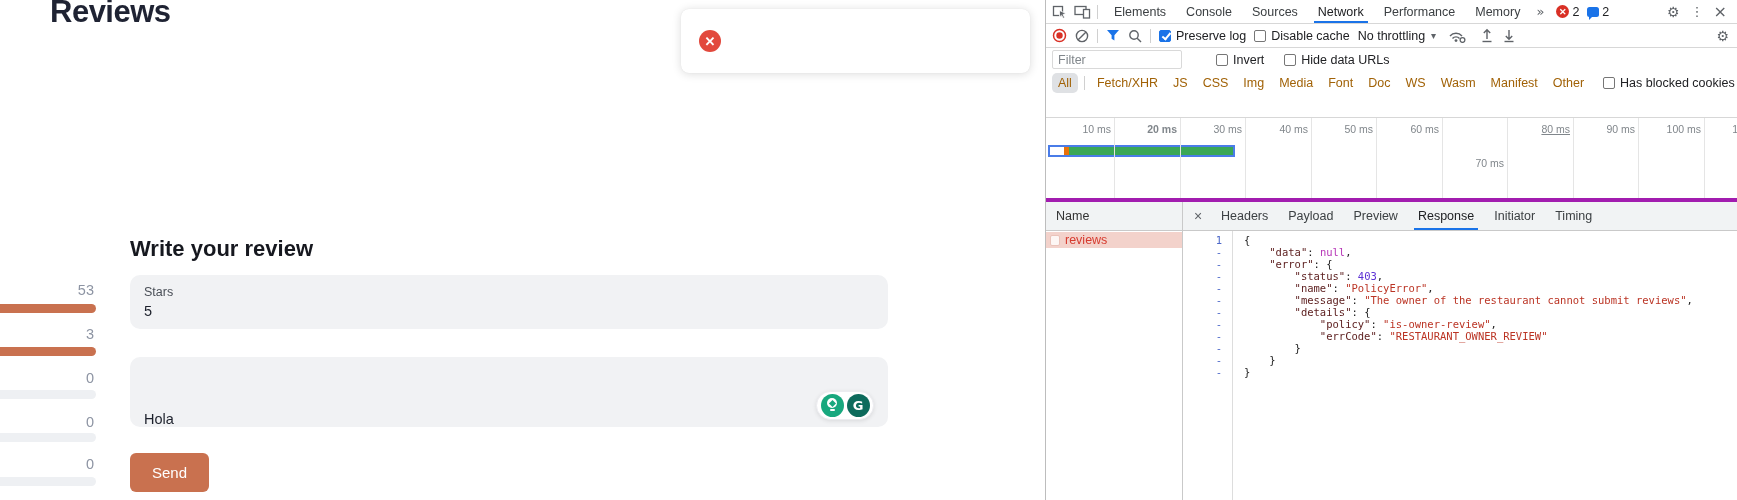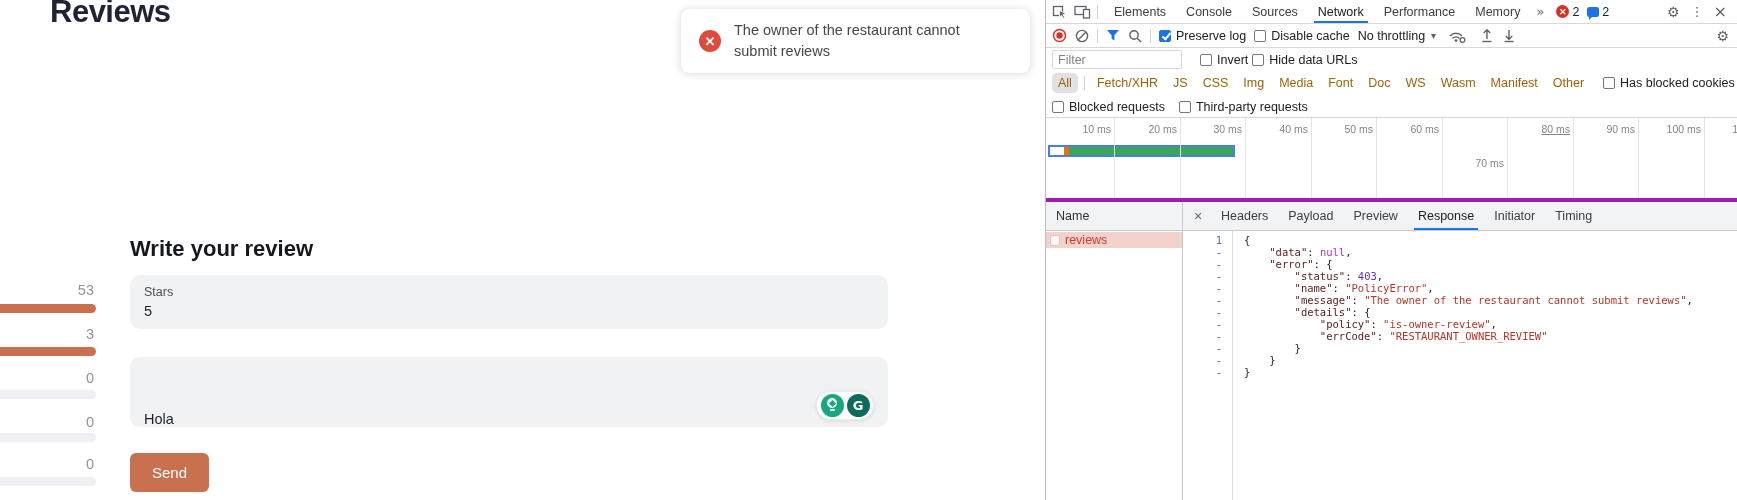--- a/index.html
+++ b/index.html
@@ -42,21 +42,21 @@
               color:#fff; font-size:15px; font-family:"Liberation Sans",sans-serif; cursor:pointer; }
 
   
   .dt { position:absolute; left:1045px; top:0; width:692px; height:500px; background:#fff;
         border-left:1px solid #bdbdbd; font-size:12.5px; color:#202124; }
   .dtrow { display:flex; align-items:center; border-bottom:1px solid #d7d7d7; padding:0 6px; }
   .r1 { height:24px; gap:2px; }
   .r2 { height:24px; gap:8px; }
   .filtersec { border-bottom:1px solid #d7d7d7; height:70px; }
   .frow { display:flex; align-items:center; padding:0 6px; }
-  .fr1 { height:23px; gap:4px; }
+  .fr1 { height:23px; gap:20px; }
   .fr2 { height:24px; gap:3px; }
   .fr3 { height:23px; gap:14px; }
   .dt-tab { padding:0 10px; height:100%; display:flex; align-items:center; position:relative; color:#3c4043; cursor:pointer; white-space:nowrap; }
   .dt-tab.on { color:#202124; }
   .dt-tab.on::after { content:""; position:absolute; left:6px; right:6px; bottom:0; height:2.5px; background:#1a73e8; }
   .uicon { font-family:"DejaVu Sans",sans-serif; color:#5f6368; text-align:center; cursor:pointer; }
   .vsep { width:1px; height:14px; background:#d0d0d0; flex:0 0 1px; }
   .badge { display:flex; align-items:center; gap:3px; margin-left:6px; cursor:pointer; }
   .err-dot { width:13px; height:13px; border-radius:50%; background:#d93025; color:#fff; font-size:9px;
              font-weight:700; display:flex; align-items:center; justify-content:center; }
@@ -97,21 +97,20 @@
 </head>
 <body>
 
 <div class="stage">
 
   <section class="page">
     <h1 class="page-title">Reviews</h1>
 
     <div class="toast">
       <div class="toast-icon">✕</div>
-      <div class="toast-msg">The owner of the restaurant cannot submit reviews</div>
     </div>
 
     <div id="histogram">
         <div class="hist-num" style="top: 282px;">53</div>
         <div class="hist-bar" style="top: 304px; background: rgb(201, 113, 79);"></div>
         <div class="hist-num" style="top: 326px;">3</div>
         <div class="hist-bar" style="top: 347px; background: rgb(201, 113, 79);"></div>
         <div class="hist-num" style="top: 370px;">0</div>
         <div class="hist-bar" style="top: 390px; background: rgb(238, 240, 243);"></div>
         <div class="hist-num" style="top: 414px;">0</div>
@@ -249,42 +248,32 @@
           <div class="pill">Doc</div>
           <div class="pill">WS</div>
           <div class="pill">Wasm</div>
           <div class="pill">Manifest</div>
           <div class="pill">Other</div>
           <label class="cblabel" style="margin-left: 10px;">
             <span class="cb"></span>
             <span>Has blocked cookies</span>
           </label>
         </div>
-      <div class="frow fr3">
-        <label class="cblabel">
-          <span class="cb"></span>
-          <span>Blocked requests</span>
-        </label>
-        <label class="cblabel">
-          <span class="cb"></span>
-          <span>Third-party requests</span>
-        </label>
-      </div>
     </div>
 
     <div class="overview" id="overview">
       <div class="ovbar">
         <div class="sw"></div>
         <div class="so"></div>
         <div class="sg"></div>
       </div>
     <div class="gl" style="left: 68px;"></div>
         <div class="tick" style="left: 5px;">10 ms</div>
         <div class="gl" style="left: 134px;"></div>
-        <div class="tick" style="left: 71px;">20 ms</div>
+        <div class="tick" style="left: 71px; font-weight: bold;">20 ms</div>
         <div class="gl" style="left: 199px;"></div>
         <div class="tick" style="left: 136px;">30 ms</div>
         <div class="gl" style="left: 265px;"></div>
         <div class="tick" style="left: 202px;">40 ms</div>
         <div class="gl" style="left: 330px;"></div>
         <div class="tick" style="left: 267px;">50 ms</div>
         <div class="gl" style="left: 396px;"></div>
         <div class="tick" style="left: 333px;">60 ms</div>
         <div class="gl" style="left: 461px;"></div>
         <div class="tick" style="left: 398px; margin-top: 34px;">70 ms</div>

